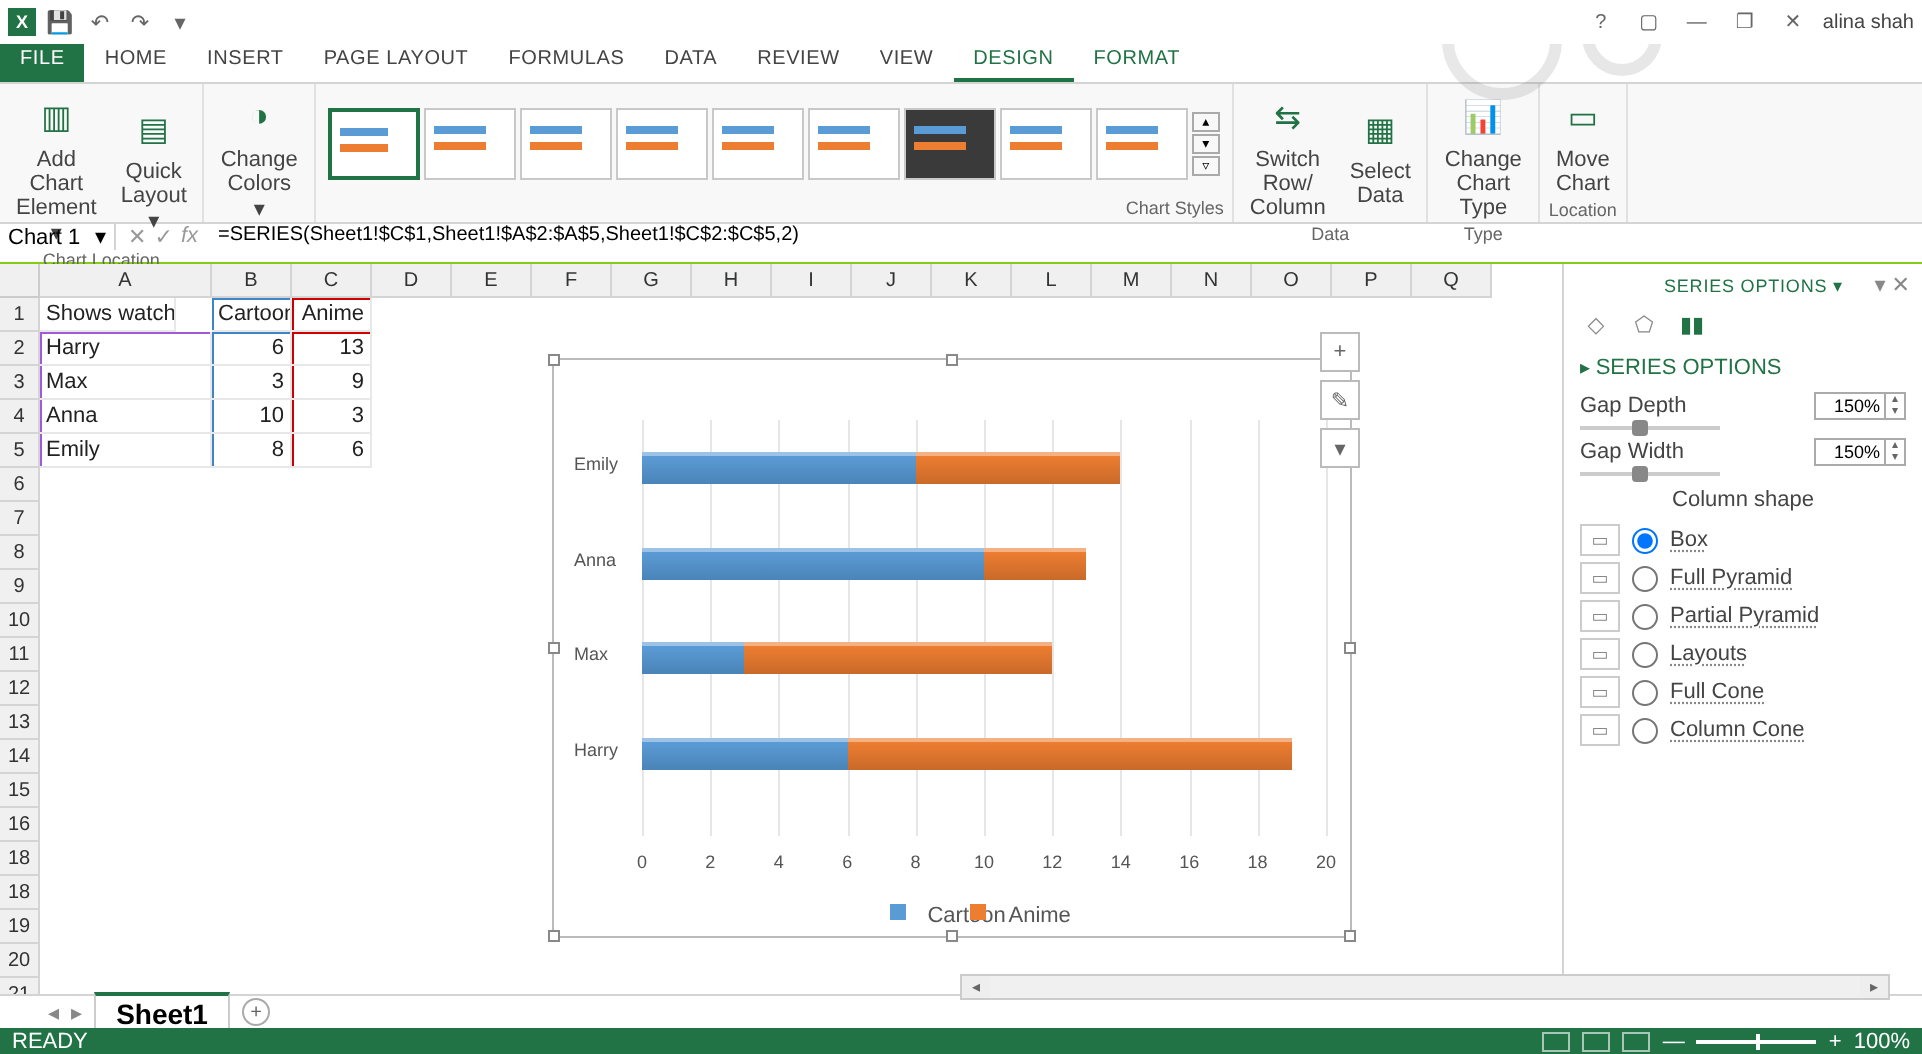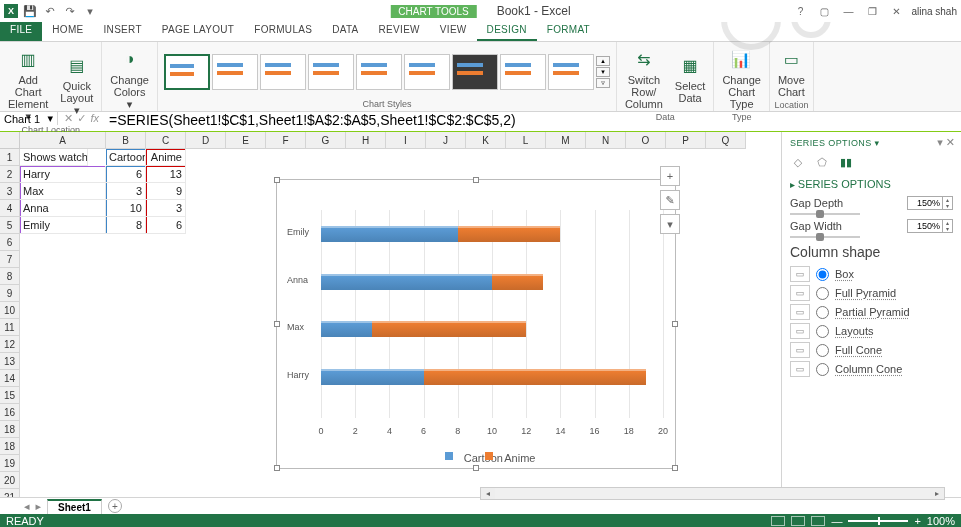--- a/index.html
+++ b/index.html
@@ -39,21 +39,21 @@
 .style-thumb::before { top:8px; background:#5b9bd5;}
 .style-thumb::after { top:16px; background:#ed7d31;}
 .style-gal .more { width:14px; display:flex; flex-direction:column; gap:1px; }
 .style-gal .more span{height:10px;border:1px solid #aaa; font-size:7px; display:flex;align-items:center;justify-content:center;}
 
 
 .fbar { height: 20px; border-bottom: 1px solid #84cc16; display: flex; align-items: flex-start; }
 .namebox { width: 58px; border-right:1px solid #d4d4d4; padding:0 4px; display:flex; align-items:center; justify-content:space-between; font-size:10px;}
 .fbar .icons { padding: 0 6px; color:#999; display:flex; gap:4px; font-size:10px;}
 .fbar .fx { font-style: italic; }
-.formula { flex:1; padding:0 4px; font-size:14px; }
+.formula { flex:1; padding:0 4px; font-size:10px; }
 
 
 .main { position:absolute; top:132px; bottom:30px; left:0; right:0; display:flex; }
 .sheet { flex:1; position:relative; overflow:hidden; }
 .col-hdrs { position:absolute; top:0; left:20px; right:0; height:17px; display:flex; }
 .col-hdr { width:40px; text-align:center; font-size:10px; color:#333; border-right:1px solid #d4d4d4; border-bottom:1px solid #d4d4d4; background:#f0f0f0; line-height:17px;}
 .col-hdr.wide{width:86px;}
 .row-hdrs { position:absolute; top:17px; left:0; width:20px; }
 .row-hdr { height:17px; text-align:center; font-size:10px; color:#333; border-bottom:1px solid #d4d4d4; border-right:1px solid #d4d4d4; background:#f0f0f0; line-height:17px;}
 .cells { position:absolute; top:17px; left:20px; right:0; bottom:0;}
@@ -79,40 +79,40 @@
 .x-lbl{position:absolute;bottom:32px;font-size:9px;color:#555;transform:translateX(-50%);}
 .legend{position:absolute;bottom:8px;left:0;right:0;text-align:center;font-size:9px;color:#555;}
 .legend span{display:inline-block;width:8px;height:8px;margin:0 3px 0 8px;vertical-align:middle;}
 .chart-btns{position:absolute;left:660px;top:34px;display:flex;flex-direction:column;gap:4px;}
 .chart-btn{width:20px;height:20px;border:1px solid #bbb;background:#fff;display:flex;align-items:center;justify-content:center;font-size:11px;color:#666;}
 
 
 .format-pane { width:180px; border-left:1px solid #d4d4d4; padding:6px 8px; overflow:hidden; position:relative;}
 .format-pane h2{font-size:13px;color:#217346;font-weight:normal;margin-bottom:4px;}
 .fp-close{position:absolute;right:6px;top:4px;color:#888;font-size:11px;}
-.fp-subh{font-size:9px;color:#217346;letter-spacing:.4px;margin-bottom:6px;}
+.fp-subh{font-size:9px;color:#217346;letter-spacing:.4px;margin-bottom:6px;margin-left:42px;}
 .fp-icons{display:flex;gap:8px;margin-bottom:8px;}
 .fp-icon{width:16px;height:16px;display:flex;align-items:center;justify-content:center;color:#888;}
 .fp-icon.active{color:#217346;}
 .fp-section-h{font-size:10px;color:#217346;margin:6px 0;}
 .fp-row{display:flex;align-items:center;justify-content:space-between;margin:3px 0;font-size:10px;color:#444;}
 .fp-spin{display:flex;align-items:center;border:1px solid #aaa;}
 .fp-spin input{width:34px;border:none;font-size:9px;padding:1px 2px;text-align:right;}
 .fp-spin .arr{width:10px;display:flex;flex-direction:column;}
 .fp-spin .arr span{height:6px;font-size:6px;text-align:center;line-height:6px;color:#666;border-left:1px solid #aaa;}
 .fp-slider{height:2px;background:#ccc;position:relative;margin:2px 0 4px;width:70px;}
 .fp-slider::after{content:"";position:absolute;left:26px;top:-3px;width:8px;height:8px;background:#888;border-radius:2px;}
 .shape-opt{display:flex;align-items:center;gap:6px;margin:3px 0;font-size:10px;color:#444;}
 .shape-opt .thumb{width:20px;height:16px;border:1px solid #ccc;display:flex;align-items:center;justify-content:center;font-size:9px;color:#888;}
 .shape-opt input{margin:0;}
 .shape-opt .lbl{text-decoration:underline dotted #888;text-underline-offset:2px;}
 
 
 .tabs-bottom{position:absolute;bottom:13px;left:0;right:0;height:17px;border-top:1px solid #d4d4d4;display:flex;align-items:center;padding-left:24px;background:#fff;}
-.sheet-tab{border:1px solid #ccc;border-bottom:none;padding:1px 10px;font-size:10px;background:#fff;}
+.sheet-tab{border:1px solid #ccc;border-bottom:none;padding:1px 10px;font-size:14px;background:#fff;}
 .sheet-tab.active{border-top:2px solid #217346;font-weight:bold;}
 .add-sheet{margin-left:6px;width:14px;height:14px;border:1px solid #aaa;border-radius:50%;display:flex;align-items:center;justify-content:center;font-size:10px;color:#666;}
 .hscroll{position:absolute;right:16px;left:480px;bottom:14px;height:13px;border:1px solid #ccc;display:flex;}
 .hscroll .track{flex:1;background:#f0f0f0;}
 .hscroll .btn{width:14px;background:#eee;text-align:center;font-size:8px;color:#666;line-height:11px;}
 .statusbar{position:absolute;bottom:0;left:0;right:0;height:13px;background:#217346;color:#fff;font-size:9px;display:flex;align-items:center;padding:0 6px;}
 .statusbar .right{margin-left:auto;display:flex;gap:6px;align-items:center;}
 .statusbar .view{width:14px;height:10px;border:1px solid #fff;opacity:.6;}
 .statusbar .zoom-slider{width:60px;height:2px;background:#fff;position:relative;}
 .statusbar .zoom-slider::after{content:"";position:absolute;left:30px;top:-3px;width:2px;height:8px;background:#fff;}
@@ -129,24 +129,20 @@
     <div class="c" style="width:30px;height:30px;left:120px;top:2px;"></div>
   </div>
 
 <div class="titlebar">
   <div class="qat">
     <span class="app-icon">X</span>
     <span class="qat-icon">💾</span>
     <span class="qat-icon">↶</span>
     <span class="qat-icon">↷</span>
     <span class="qat-icon">▾</span>
-  </div>
-  <div class="center">
-    <span class="context-label">CHART TOOLS</span>
-    <span class="doc-name">Book1 - Excel</span>
   </div>
   <div class="right">
     <span class="win-btn">?</span>
     <span class="win-btn">▢</span>
     <span class="win-btn">—</span>
     <span class="win-btn">❐</span>
     <span class="win-btn">✕</span>
     <span class="user">alina shah</span>
   </div>
 </div>
@@ -180,21 +176,21 @@
   </div>
   <div class="r-group">
     <div class="r-items">
       <div class="r-btn">
           <span class="icon">◑</span>
           <span>Change Colors ▾</span>
         </div>
     </div>
     <div class="r-group-label"></div>
   </div>
-  <div class="r-group" style="flex:1;">
+  <div class="r-group" style="flex:1;align-items:flex-end;">
     <div class="r-items style-gal">
       <div class="style-thumb sel"></div>
       <div class="style-thumb"></div>
       <div class="style-thumb"></div>
       <div class="style-thumb"></div>
       <div class="style-thumb"></div>
       <div class="style-thumb"></div>
       <div class="style-thumb dark"></div>
       <div class="style-thumb"></div>
       <div class="style-thumb"></div>
@@ -412,21 +408,21 @@
         <span>Gap Width</span>
       <div class="fp-spin">
           <input value="150%" style="">
           <div class="arr">
             <span>▴</span>
             <span>▾</span>
           </div>
         </div>
     </div>
     <div class="fp-slider"></div>
-    <div style="font-size:14px;color:#444;margin:6px 0;">Column shape</div>
+    <div style="font-size:11px;color:#444;margin:6px 0;text-align:center;">Column shape</div>
     <div id="shapes">
         <label class="shape-opt">
           <span class="thumb">▭</span>
           <input type="radio" name="sh" checked="" style="">
           <span class="lbl">Box</span>
         </label>
         <label class="shape-opt">
           <span class="thumb">▭</span>
           <input type="radio" name="sh" style="">
           <span class="lbl">Full Pyramid</span>

